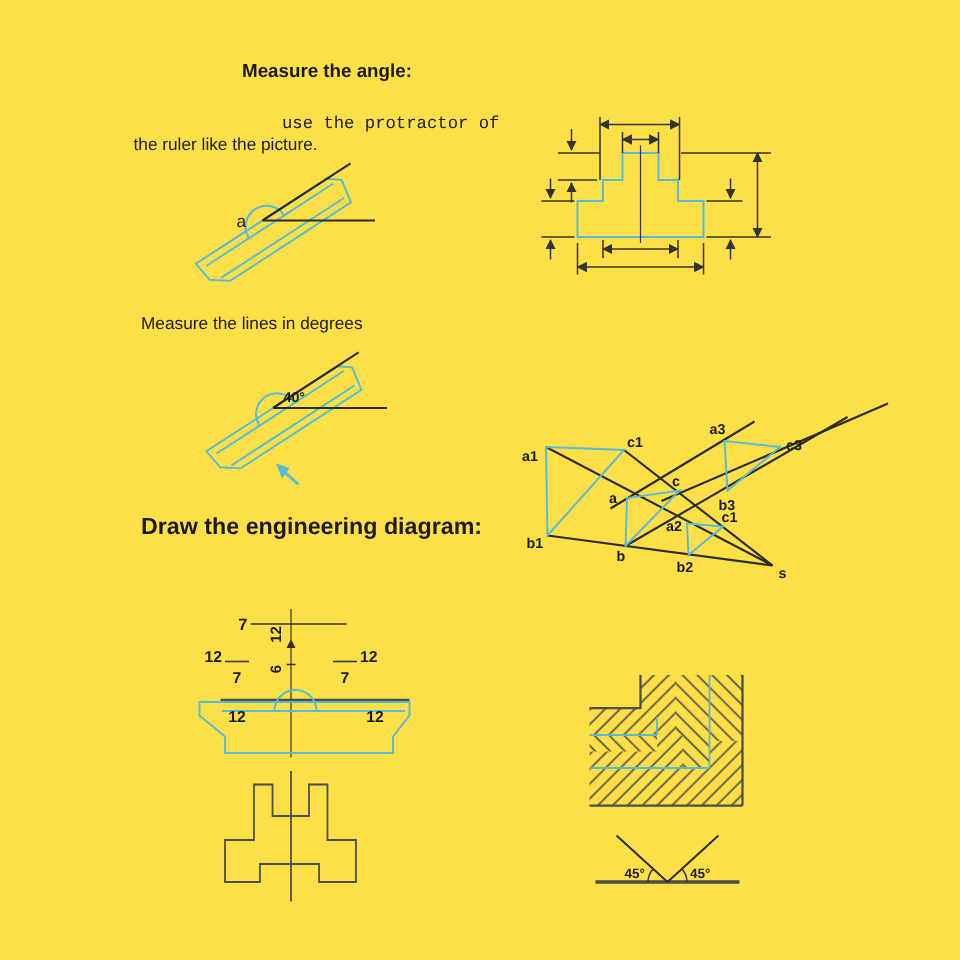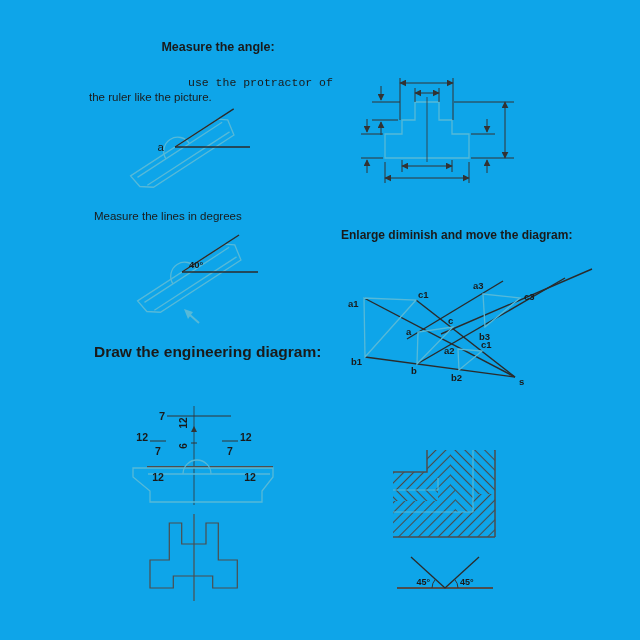--- a/index.html
+++ b/index.html
@@ -1,16 +1,16 @@
 <!DOCTYPE html>
 <html><head>
 <meta charset="utf-8">
 <style>
   html,body{margin:0;padding:0;background:#fff;}
-  .canvas{position:relative;width:640px;height:640px;background:#0ea5e9;overflow:hidden;
+  .canvas{position:relative;width:640px;height:640px;background:#fde047;overflow:hidden;
           font-family:"Liberation Sans",sans-serif;color:#1a1a1a;}
   .hd{position:absolute;font-weight:bold;white-space:nowrap;}
   .tx{position:absolute;font-weight:normal;white-space:nowrap;}
   svg{position:absolute;overflow:visible;}
   svg text{fill:#1a1a1a;font-family:"Liberation Sans",sans-serif;}
   .cy{stroke:#56b9d8;fill:none;stroke-width:1.3;}
   .cyf{fill:#56b9d8;stroke:none;}
   .bk{stroke:#2b2b2b;fill:none;stroke-width:1.4;}
   .dm{stroke:#333;fill:none;stroke-width:1;}
   .thn{stroke:#333;fill:none;stroke-width:0.8;}
@@ -27,21 +27,20 @@
 
   <div class="hd" style="left:120px;top:40px;width:196px;text-align:center;font-size:12.5px;">Measure the angle:</div>
   <div class="tx" style="left:188px;top:76px;font-size:11.5px;font-family:Liberation Mono, monospace;">use the protractor of</div>
   <div class="tx" style="left:89px;top:91px;font-size:11.5px;text-align:center;">the ruler like the picture.</div>
 
 
   <div class="tx" style="left:94px;top:210px;font-size:11.5px;">Measure the lines in degrees</div>
 
   <div class="hd" style="left:94px;top:343px;font-size:15.5px;">Draw the engineering diagram:</div>
 
-  <div class="hd" style="left:341px;top:228px;font-size:12px;">Enlarge diminish and move the diagram:</div>
 
 
 
   <svg style="left:120px;top:95px;" width="150" height="105" viewBox="120 95 150 105">
     <g transform="rotate(-33 175 147)">
       <path class="cy" d="M122,147 L226,147 L234,153 L231,169 L135,169 L124,161 Z"></path>
       <path class="cy" d="M127,152 H228"></path>
       <path class="cy" d="M131,164 H229"></path>
       <path class="cy" d="M161,152 A14 14 0 0 1 189,152"></path>
       <path class="bk" d="M175,147 H245"></path>

